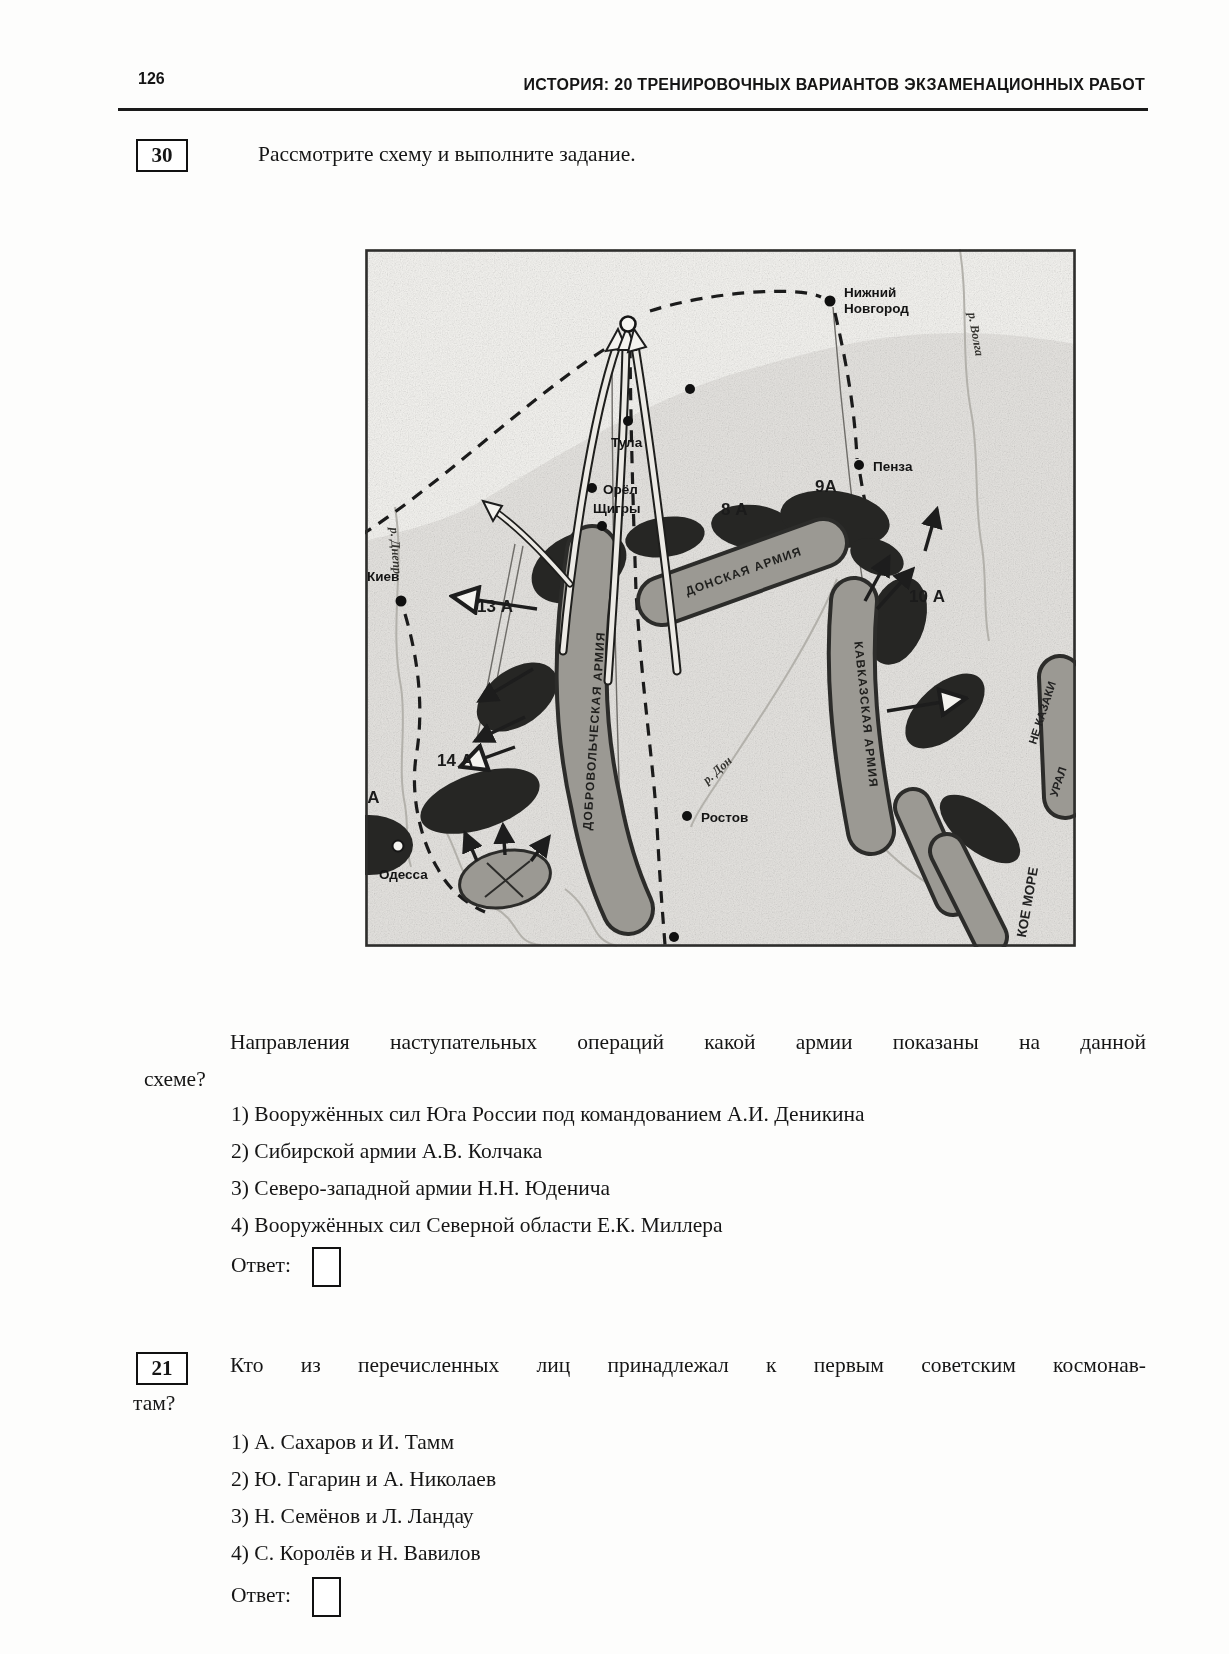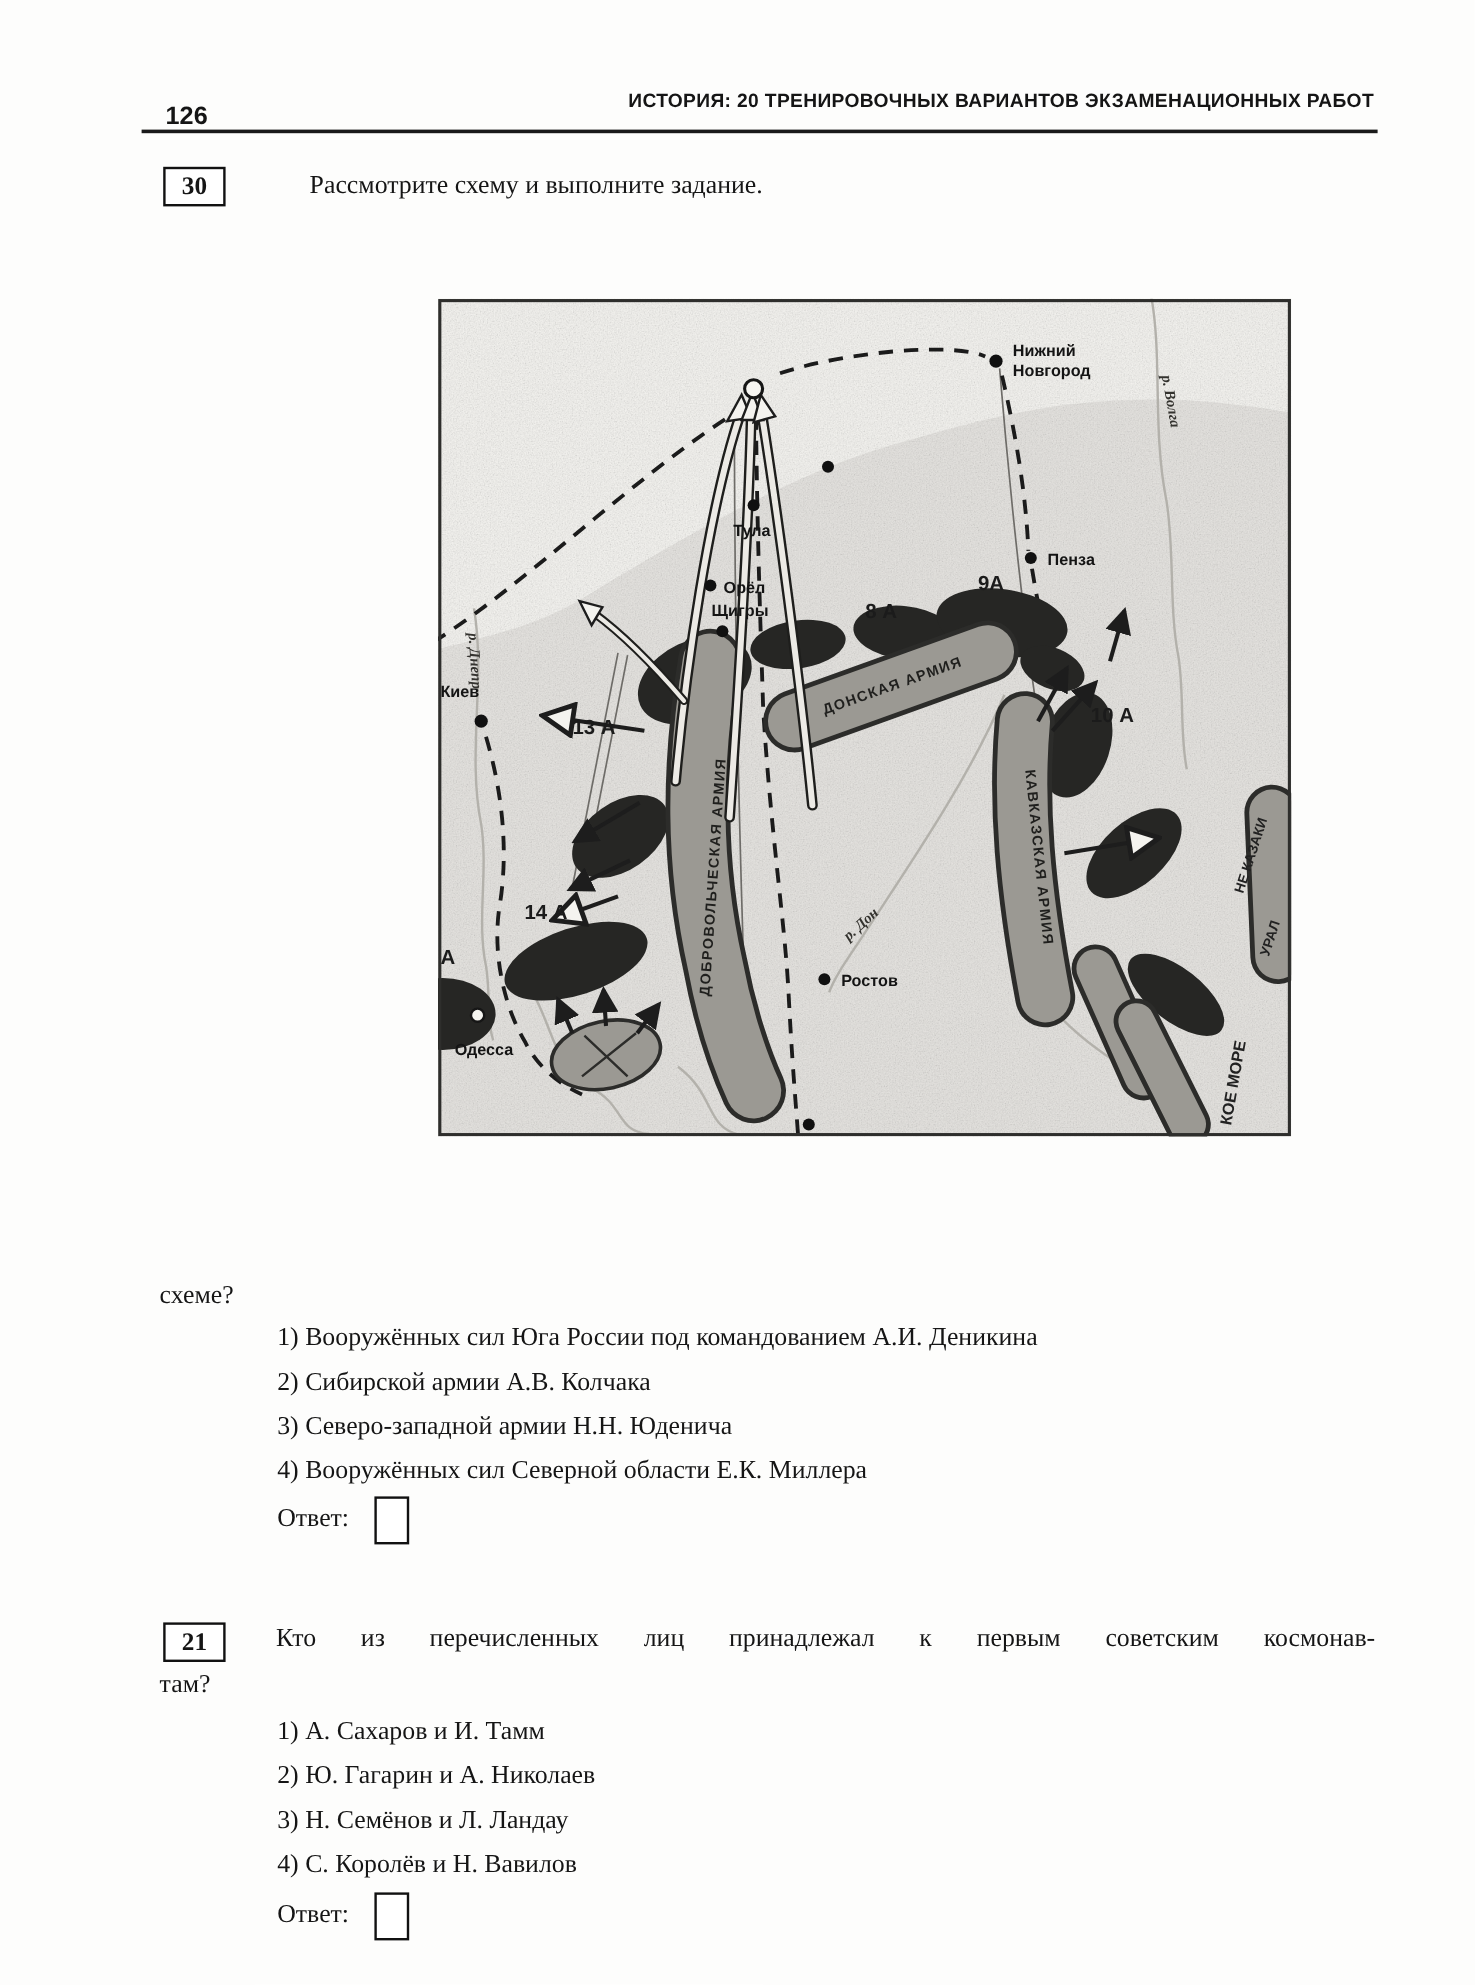--- a/index.html
+++ b/index.html
@@ -1,19 +1,19 @@
 <!DOCTYPE html>
 <html><head>
 <meta charset="utf-8">
 <style>
   html,body{margin:0;padding:0;background:#ffffff;}
   .page{position:relative;width:1229px;height:1654px;background:#fdfdfc;
         font-family:"Liberation Serif",serif;color:#151515;overflow:hidden;margin:0 auto;}
   .pgnum{position:absolute;left:138px;top:70px;font-family:"Liberation Sans",sans-serif;
-         font-weight:700;font-size:21px;margin-top:15px;}
+         font-weight:700;font-size:16px;}
   .hdr{position:absolute;right:84px;top:76px;font-family:"Liberation Sans",sans-serif;
        font-weight:700;font-size:16px;letter-spacing:.3px;}
   .rule{position:absolute;left:118px;top:108px;width:1030px;height:3px;background:#1a1a1a;}
   .numbox{position:absolute;left:136px;width:48px;height:29px;border:2.5px solid #111;
           display:flex;align-items:center;justify-content:center;
           font-weight:700;font-size:21px;background:#fff;}
   .t{position:absolute;font-size:21.5px;line-height:27px;white-space:nowrap;}
   .just{width:1013px;left:133px;white-space:normal;text-align:justify;text-align-last:justify;}
   .ind{text-indent:97px;}
   .opt{left:231px;text-align:center;}
@@ -190,21 +190,22 @@
     <g font-family="Liberation Sans, sans-serif" font-weight="700" fill="#222" text-anchor="middle">
       <text x="681" y="465" font-size="11.5" transform="rotate(-72 681 465)">НЕ КАЗАКИ</text>
       <text x="697" y="534" font-size="11.5" transform="rotate(-72 697 534)">УРАЛ</text>
       <text x="667" y="654" font-size="13.5" transform="rotate(-80 667 654)">КОЕ МОРЕ</text>
     </g>
 
     <rect x="1.5" y="1.5" width="708" height="695" fill="none" stroke="#2e2e2c" stroke-width="2.6"></rect>
   </svg>
   </div>
 
-  <div class="t" style="left:133px;top:1066px">схеме?</div>
+  <div class="t just ind" style="top:1029px">Направления наступательных операций какой армии показаны на данной</div>
+  <div class="t" style="left:144px;top:1066px">схеме?</div>
   <div class="t opt" style="top:1101px">1) Вооружённых сил Юга России под командованием А.И. Деникина</div>
   <div class="t opt" style="top:1138px">2) Сибирской армии А.В. Колчака</div>
   <div class="t opt" style="top:1175px">3) Северо-западной армии Н.Н. Юденича</div>
   <div class="t opt" style="top:1212px">4) Вооружённых сил Северной области Е.К. Миллера</div>
   <div class="t opt" style="top:1252px">Ответ:</div>
   <div class="ansbox" style="left:312px;top:1247px"></div>
 
   <div class="numbox" style="top:1352px">
     <span>21</span>
   </div>

